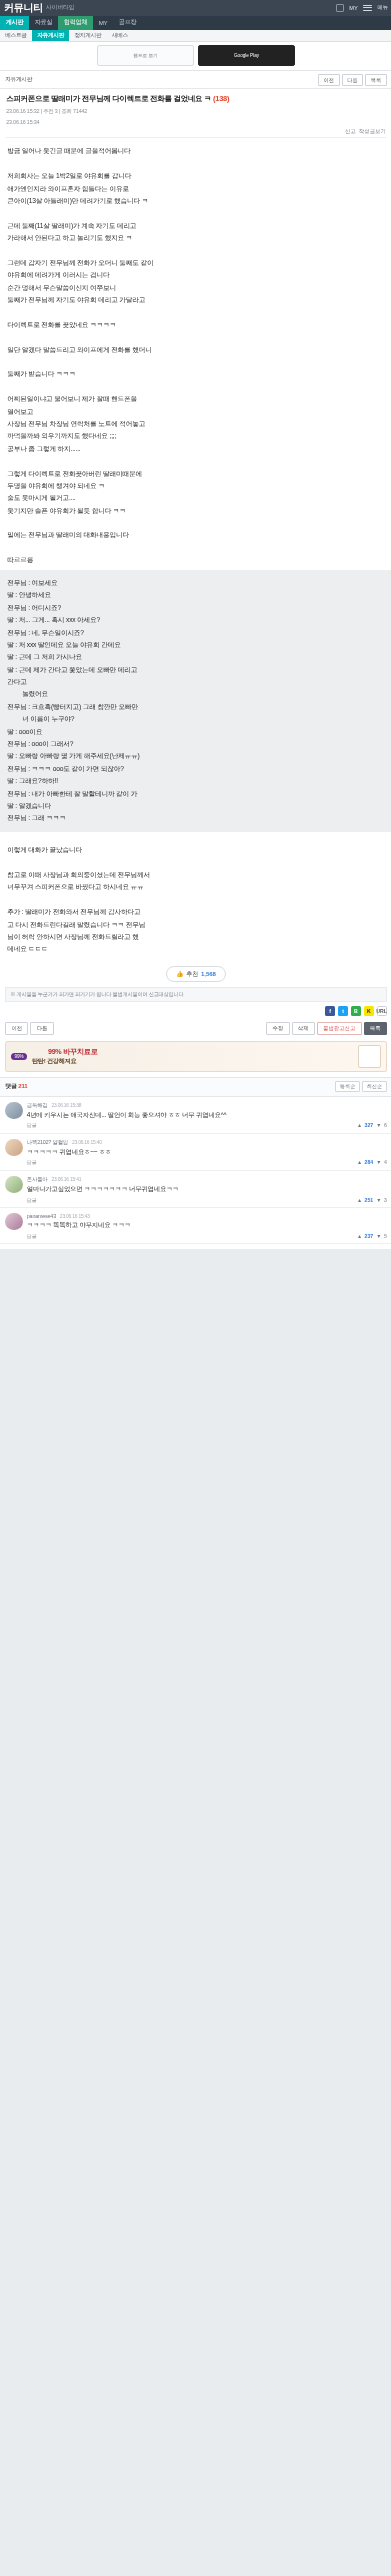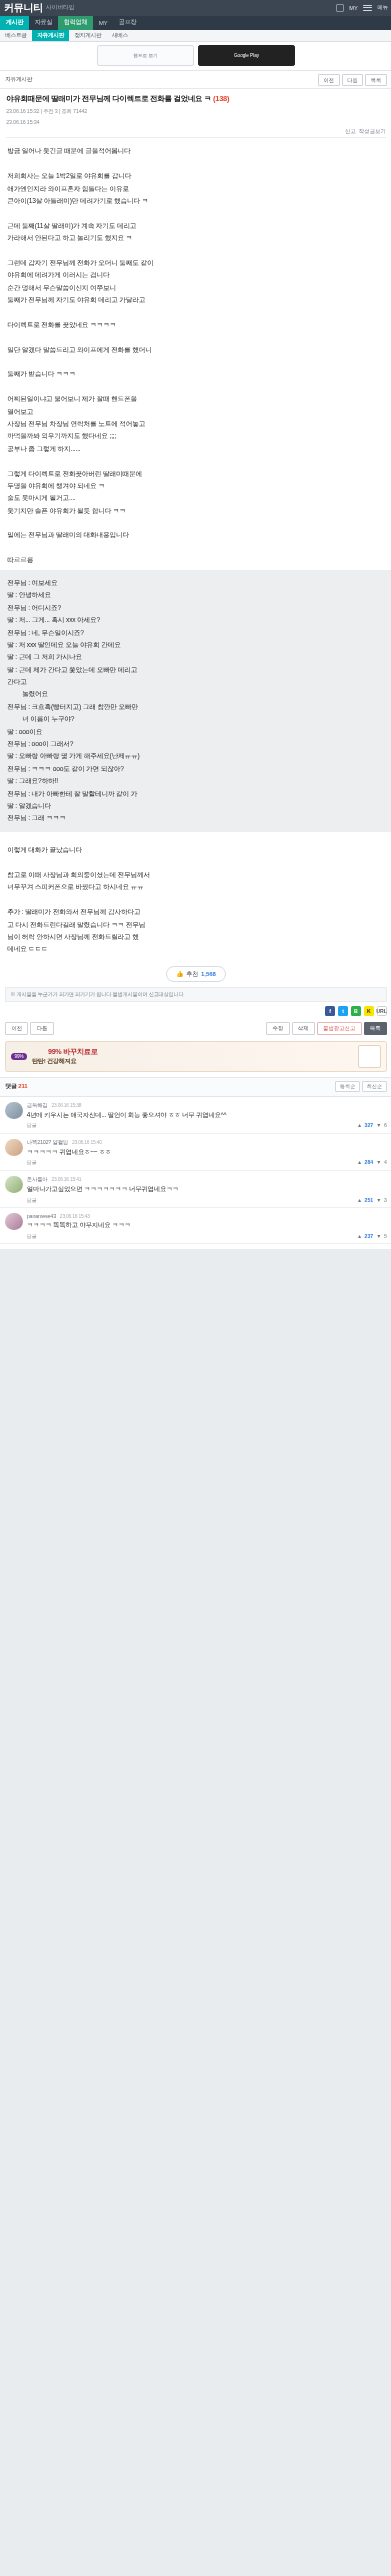--- a/index.html
+++ b/index.html
@@ -283,21 +283,21 @@
     <div class="bname">자유게시판</div>
     <div class="btns">
       <button>이전</button>
       <button>다음</button>
       <button>목록</button>
     </div>
   </div>
 
   <div class="article">
     <div class="art-title">
-      <span>야유회때문에 딸래미가 전무님께 다이렉트로 전화를 걸었네요 ㅋ</span>
+      <span>스피커폰으로 딸래미가 전무님께 다이렉트로 전화를 걸었네요 ㅋ</span>
       <span class="cnt">(138)</span>
     </div>
     <div class="art-meta">23.06.16 15:32 | 추천 3 | 조회 71442</div>
     <div class="art-meta">23.06.16 15:34</div>
     <div class="art-util">
       <span>신고</span>
       <span>작성글보기</span>
     </div>
 
     <div class="art-body">방금 일어나 웃긴글 때문에 글을적어봅니다

